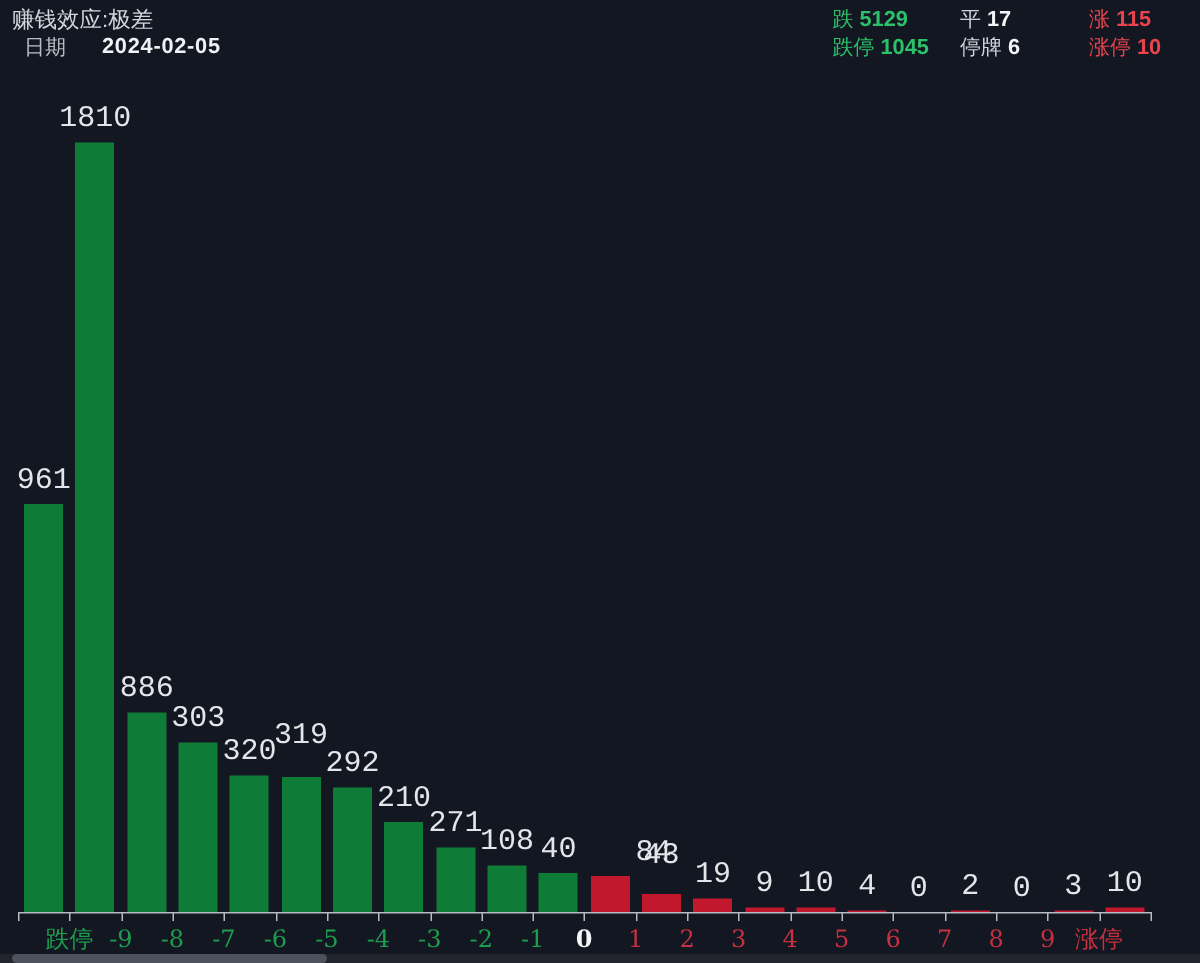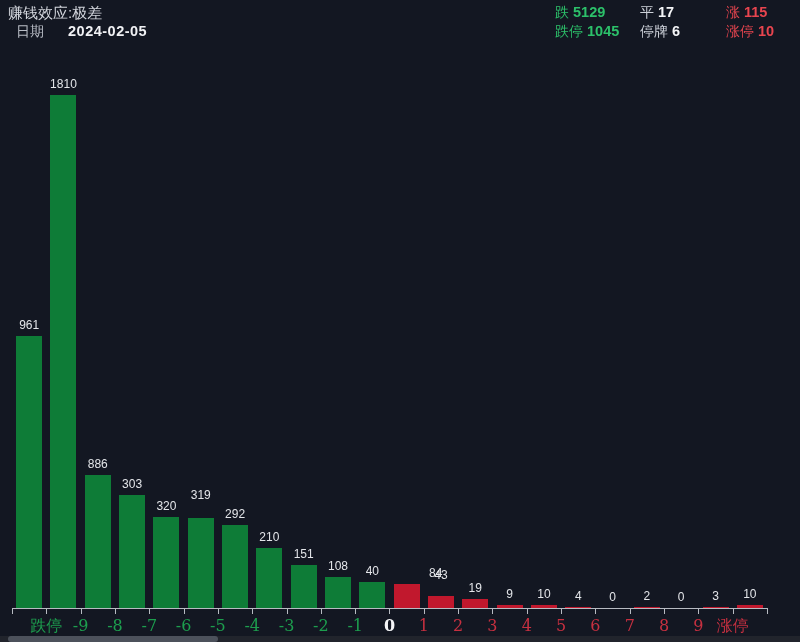--- a/index.html
+++ b/index.html
@@ -23,22 +23,22 @@
   .stat.t-neutral .v{color:#f4f5f7;}
   .s0{left:555px;top:4px;} .s1{left:640px;top:4px;} .s2{left:726px;top:4px;}
   .s3{left:555px;top:23px;} .s4{left:640px;top:23px;} .s5{left:726px;top:23px;}
   
   #chart{left:0;top:0;width:800px;height:642px;}
   .axis-line{position:absolute;left:12px;width:756px;bottom:33px;height:1px;background:#b7bbc2;}
   .tick{position:absolute;width:1px;height:6px;bottom:28px;background:#b7bbc2;}
   .bar{position:absolute;bottom:34px;}
   .bar-label{
     position:absolute;width:64px;margin-left:-32px;text-align:center;
-    font-family:Liberation Sans, sans-serif;
-    font-size:12px;color:#e3e5e9;white-space:nowrap;
+    font-family:Liberation Mono, monospace;
+    font-size:20px;color:#e3e5e9;white-space:nowrap;
   }
   .x-label{
     position:absolute;top:616px;width:64px;margin-left:-32px;text-align:center;
     font-family:"DejaVu Serif","Liberation Serif",serif;
     font-size:16px;white-space:nowrap;
   }
   
   .scroll-track{left:0;top:636px;width:800px;height:6px;background:#21242c;}
   .scroll-thumb{position:absolute;left:8px;top:0;width:210px;height:6px;background:#4c515b;border-radius:3px;}
 </style>
@@ -109,21 +109,21 @@
     <div class="bar-label" style="left: 132.113px; bottom: 151px; color: rgb(227, 229, 233);">303</div>
     <div class="bar" style="left: 153.431px; width: 26px; height: 91px; background: rgb(14, 124, 55);"></div>
     <div class="bar-label" style="left: 166.431px; bottom: 129px; color: rgb(227, 229, 233);">320</div>
     <div class="bar" style="left: 187.749px; width: 26px; height: 90px; background: rgb(14, 124, 55);"></div>
     <div class="bar-label" style="left: 200.749px; bottom: 140px; color: rgb(227, 229, 233);">319</div>
     <div class="bar" style="left: 222.067px; width: 26px; height: 83px; background: rgb(14, 124, 55);"></div>
     <div class="bar-label" style="left: 235.067px; bottom: 121px; color: rgb(227, 229, 233);">292</div>
     <div class="bar" style="left: 256.385px; width: 26px; height: 60px; background: rgb(14, 124, 55);"></div>
     <div class="bar-label" style="left: 269.385px; bottom: 98px; color: rgb(227, 229, 233);">210</div>
     <div class="bar" style="left: 290.703px; width: 26px; height: 43px; background: rgb(14, 124, 55);"></div>
-    <div class="bar-label" style="left: 303.703px; bottom: 81px; color: rgb(227, 229, 233);">151</div>
+    <div class="bar-label" style="left: 303.703px; bottom: 81px; color: rgb(227, 229, 233);">271</div>
     <div class="bar" style="left: 325.021px; width: 26px; height: 31px; background: rgb(14, 124, 55);"></div>
     <div class="bar-label" style="left: 338.021px; bottom: 69px; color: rgb(227, 229, 233);">108</div>
     <div class="bar" style="left: 359.339px; width: 26px; height: 26px; background: rgb(14, 124, 55);"></div>
     <div class="bar-label" style="left: 372.339px; bottom: 64px; color: rgb(227, 229, 233);">40</div>
     <div class="bar" style="left: 393.657px; width: 26px; height: 24px; background: rgb(193, 24, 45);"></div>
     <div class="bar-label" style="left: 406.657px; bottom: 62px; color: rgb(227, 229, 233); padding-left: 29px;">84</div>
     <div class="bar" style="left: 427.975px; width: 26px; height: 12px; background: rgb(193, 24, 45);"></div>
     <div class="bar-label" style="left: 440.975px; bottom: 60px; color: rgb(227, 229, 233);">43</div>
     <div class="bar" style="left: 462.293px; width: 26px; height: 9px; background: rgb(193, 24, 45);"></div>
     <div class="bar-label" style="left: 475.293px; bottom: 47px; color: rgb(227, 229, 233);">19</div>

